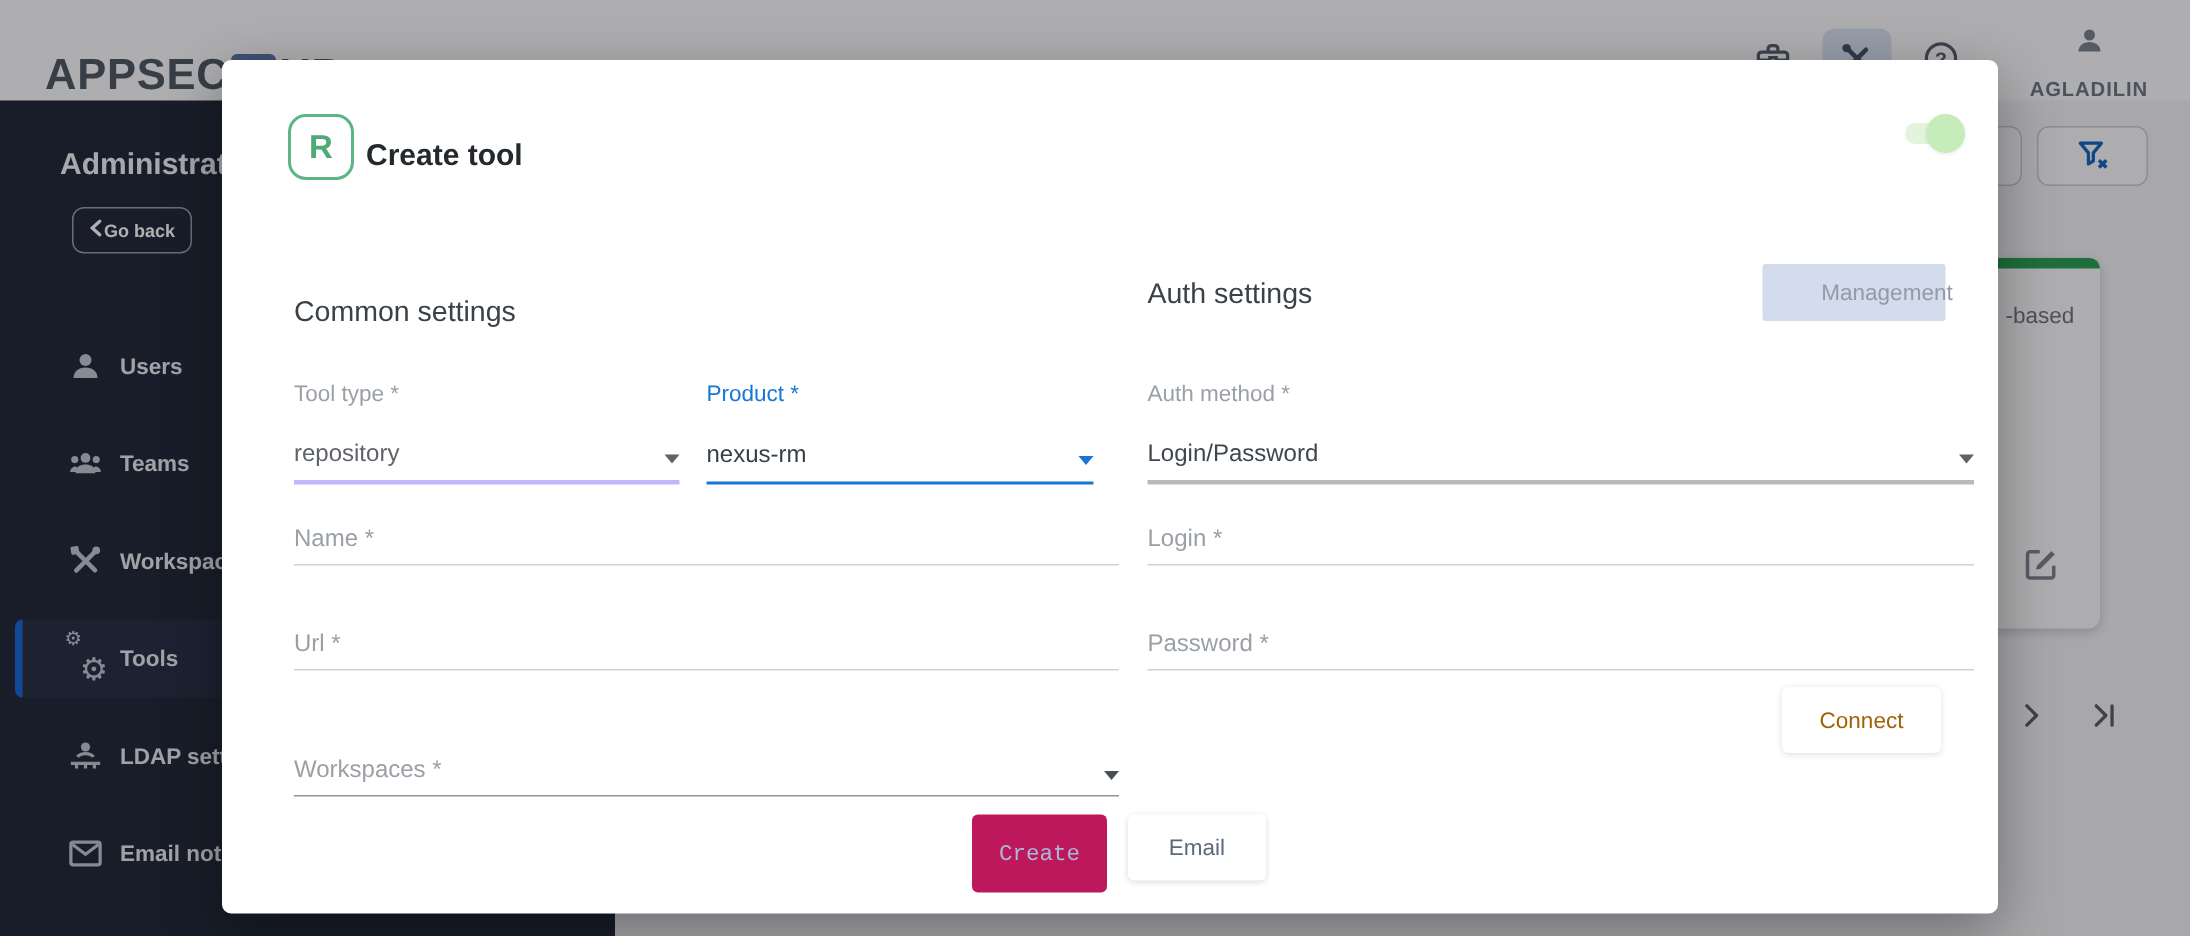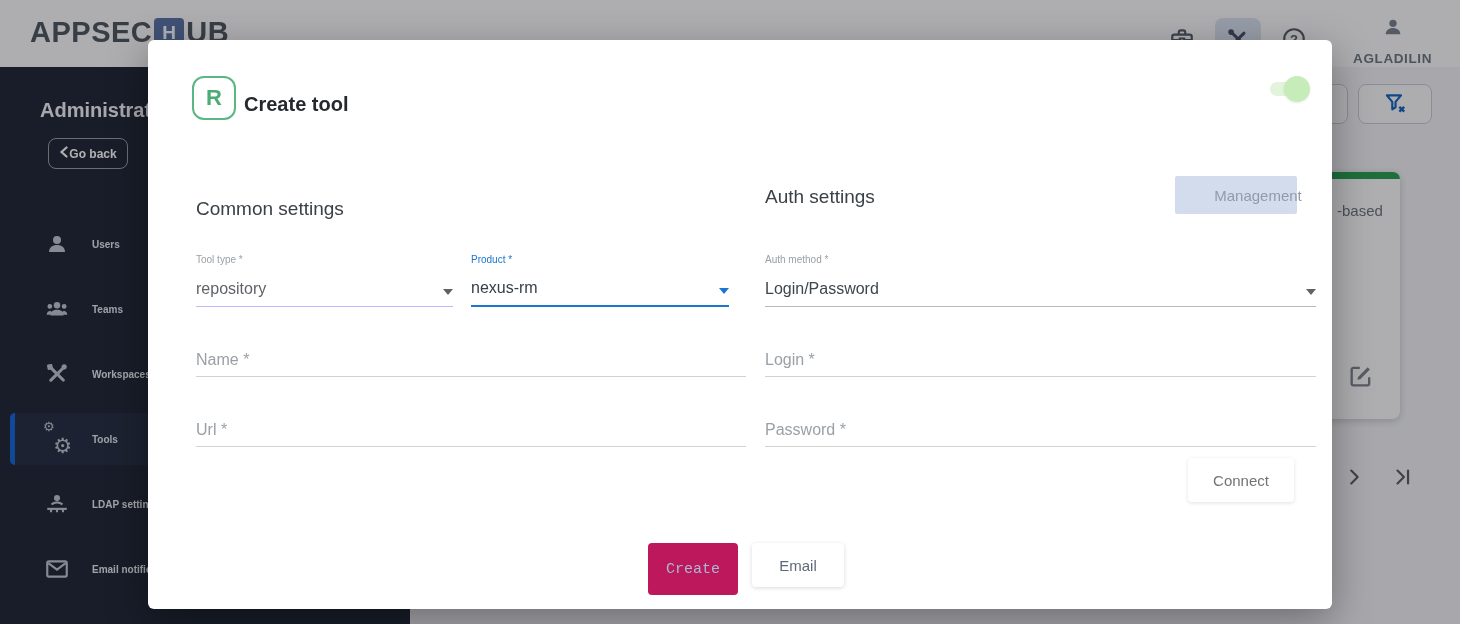--- a/index.html
+++ b/index.html
@@ -6,22 +6,22 @@
   html,body { width:1460px; height:624px; }
   body {
     position: relative; overflow: hidden;
     font-family: "Liberation Sans", sans-serif;
     background: #f3f4f6;
   }
   
   .header {
     position:absolute; top:0; left:0; width:1460px; height:67px;
     background:#fcfcfd; z-index:1;
-    display:flex; align-items:flex-start; justify-content:space-between;
-    padding:16px 28px 0 30px;
+    display:flex; align-items:flex-end; justify-content:space-between;
+    padding:0 28px 0 30px;
   }
   .logo { display:flex; align-items:center; font-weight:bold; font-size:29px; color:#4d5760; letter-spacing:.5px; }
   .logo-mark { width:30px; height:30px; background:#5a73a7; color:#fff; border-radius:4px;
     display:flex; align-items:center; justify-content:center; font-size:19px; margin:0 2px; }
   .header-right { display:flex; align-items:center; gap:10px; }
   .hicon-btn { width:46px; height:46px; border-radius:8px; display:flex; align-items:center; justify-content:center; }
   .hicon-btn.selected { background:#dbe3f1; }
   .user-chip { display:flex; align-items:center; gap:9px; margin-left:26px;flex-direction:column; }
   .user-name { font-weight:bold; font-size:13.5px; color:#6e7781; letter-spacing:.6px; }
 
@@ -30,21 +30,21 @@
   .admin-title { position:absolute; left:40px; top:32px; color:#f2f4f7; font-size:20px; font-weight:bold; }
   .goback { position:absolute; left:48px; top:71px; width:80px; height:31px;
     border:1.5px solid rgba(255,255,255,.55); border-radius:8px; background:transparent;
     display:flex; align-items:center; justify-content:center; gap:0;
     color:#fff; font-size:12px; font-weight:bold; }
   .nav { position:absolute; top:151px; left:0; width:100%; }
   .nav-item { position:relative; height:52px; display:flex; align-items:center; padding-left:44px; margin-bottom:13px; color:#e7eaef; }
   .nav-item.active { background:#262f42; margin-left:10px; padding-left:34px; border-radius:6px; }
   .active-bar { position:absolute; left:0; top:0; width:5px; height:100%; background:#1668d9; border-radius:6px 0 0 6px; }
   .nav-icon { width:26px; height:26px; display:flex; align-items:center; justify-content:center; }
-  .nav-label { margin-left:22px; font-size:10px; font-weight:bold; white-space:nowrap; }
+  .nav-label { margin-left:10px; font-size:15px; font-weight:bold; white-space:nowrap; }
   .gearwrap { position:relative; width:26px; height:26px; font-family:"DejaVu Sans", sans-serif; color:#c2c8d2; }
   .gear-big { position:absolute; right:-2px; bottom:-6px; font-size:21px; }
   .gear-small { position:absolute; left:-1px; top:-7px; font-size:13px; }
 
   
   .partial-btn { position:absolute; left:1290px; top:84px; width:58px; height:40px;
     border:1px solid #c7ccd3; border-radius:8px; background:#fbfbfc; z-index:1; }
   .filter-btn { position:absolute; left:1358px; top:84px; width:74px; height:40px;
     border:1px solid #c7ccd3; border-radius:8px; background:#fbfbfc; z-index:1;
     display:flex; align-items:center; justify-content:center; }
@@ -65,38 +65,38 @@
     font-size:22px; font-weight:bold; color:#4cab77; background:#fff; }
   .mtitle { position:absolute; left:96px; top:53px; font-size:20px; font-weight:bold; color:#24292e; }
   .toggle { position:absolute; right:22px; top:36px; width:40px; height:26px; }
   .toggle-track { position:absolute; left:0; top:6px; width:36px; height:14px; border-radius:7px; background:#e2f4db; }
   .toggle-knob { position:absolute; right:0; top:0; width:26px; height:26px; border-radius:50%; background:#c5ecb9; box-shadow:0 1px 3px rgba(0,0,0,.08); }
   .msection { position:absolute; font-size:19px; color:#3a4147; }
   .badge { position:absolute; right:35px; top:136px; width:122px; height:38px;
     background:#d2dcec; color:#929ba8; font-size:15px; border-radius:2px;
     display:flex; align-items:center; justify-content:center;padding-left:44px; }
   .field { position:absolute; }
-  .flabel { font-size:10px; color:#9aa0a6; margin-bottom:6px; }
+  .flabel { font-size:15px; color:#9aa0a6; margin-bottom:16px; }
   .fcontrol { height:36px; display:flex; align-items:flex-end; justify-content:space-between;
-    padding-bottom:8px; font-size:16px; color:#5f6368; border-bottom:1px solid #c4b5fd; }
+    padding-bottom:8px; font-size:16px; color:#5f6368; border-bottom:3px solid #c4b5fd; }
   .field.product .flabel { color:#1976d2; }
   .field.product .fcontrol { border-bottom:2px solid #1976d2; color:#37404a; }
   .field.auth .fcontrol { color:#3f464d; border-bottom-color:#b9b9b9; }
   .pfield { position:absolute; height:34px; border-bottom:1px solid #d2d2d2;
     display:flex; align-items:flex-end; justify-content:space-between;
     padding-bottom:7px; font-size:16px; color:#9aa0a6; }
   .pfield.dark-line { border-bottom-color:#949494; }
   .caret { width:0; height:0; border-left:5.5px solid transparent; border-right:5.5px solid transparent;
     border-top:6.5px solid #5f6368; margin-bottom:3px; }
   .caret.blue { border-top-color:#1976d2; }
   .caret.dark { border-top-color:#484f56; }
   .btn { position:absolute; border:none; border-radius:4px; font-size:15px;
     font-family:"Liberation Sans", sans-serif;
     display:flex; align-items:center; justify-content:center; }
-  .btn.connect { left:1040px; top:418px; width:106px; height:44px; color:#737373; background:#fff; box-shadow:0 1px 4px rgba(0,0,0,.12); }
+  .btn.connect { left:1040px; top:418px; width:106px; height:44px; color:#a16207; background:#fff; box-shadow:0 1px 4px rgba(0,0,0,.12); }
   .btn.create { left:500px; top:503px; width:90px; height:52px; background:#be185d; color:#a6bad6;font-family:Liberation Mono, monospace; }
   .btn.cancel { left:604px; top:503px; width:92px; height:44px; background:#fff; color:#5d6a79; box-shadow:0 1px 4px rgba(0,0,0,.15); }
 </style>
 </head>
 <body>
 
 <div class="header">
   <div class="logo">
     <span>APPSEC</span>
     <span class="logo-mark">H</span>
@@ -309,16 +309,20 @@
 
   <div class="pfield" style="left:48px; top:373px; width:550px;">
     <span>Url *</span>
   </div>
   <div class="pfield" style="left:617px; top:373px; width:551px;">
     <span>Password *</span>
   </div>
 
   <button class="btn connect">Connect</button>
 
+  <div class="pfield dark-line" style="left:48px; top:457px; width:550px;">
+    <span>Workspaces *</span>
+    <span class="caret dark"></span>
+  </div>
 
   <button class="btn create">Create</button>
   <button class="btn cancel">Email</button>
 </div>
 
 </body></html>

